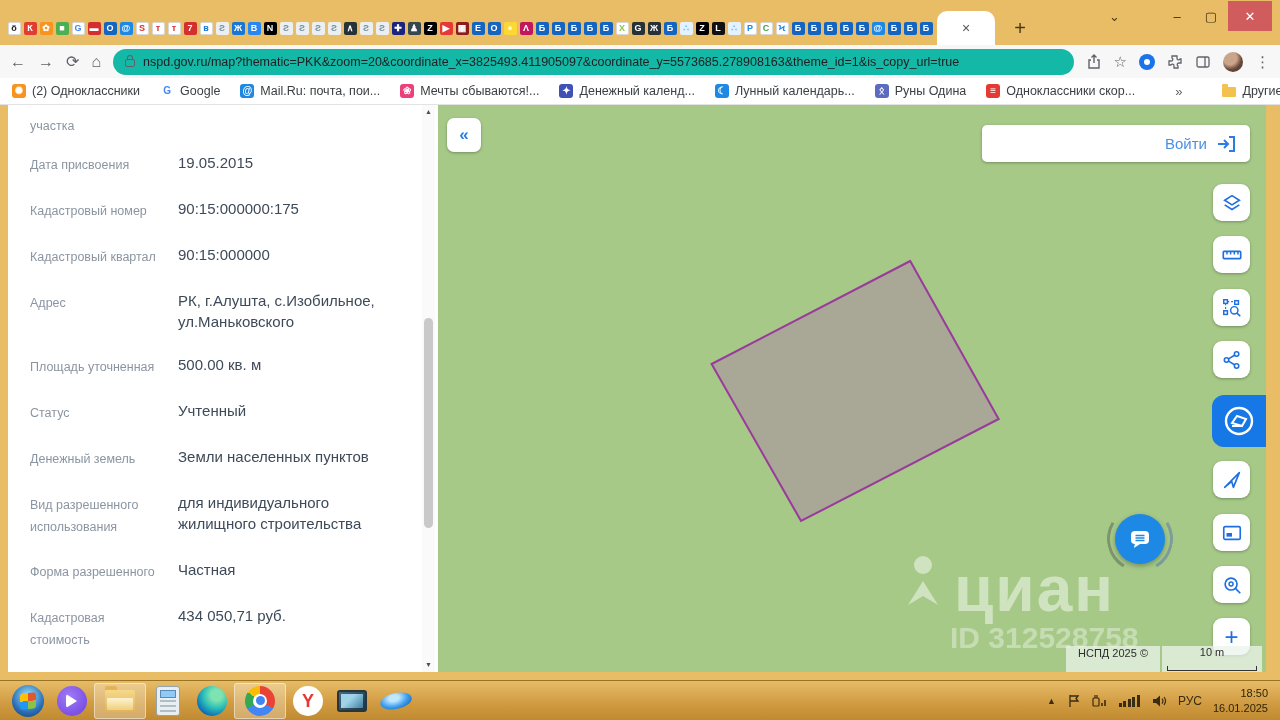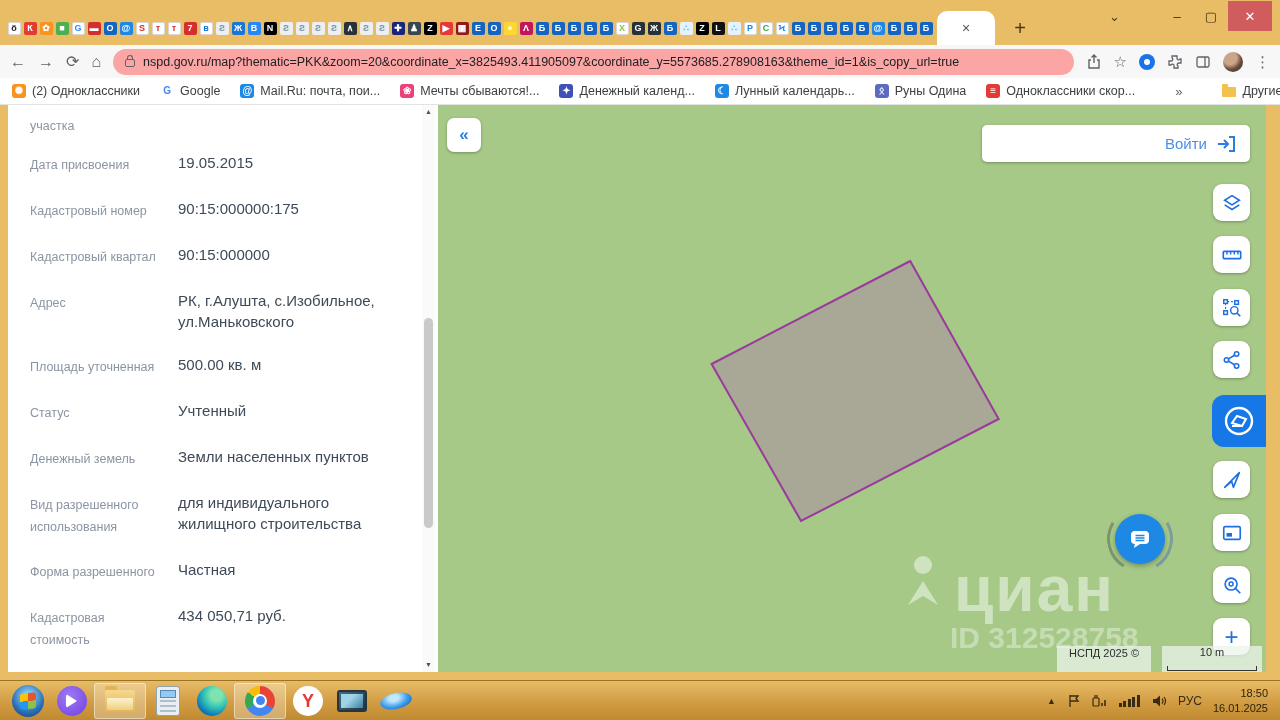--- a/index.html
+++ b/index.html
@@ -20,21 +20,21 @@
   .tab-right { position:absolute; right:8px; top:0; height:32px; display:flex; align-items:center; }
   .tsearch { font-size:13px; color:#4a3a15; margin-right:40px; }
   .wc { width:34px; height:30px; display:flex; align-items:center; justify-content:center;
     color:#3c2e12; font-size:13px; }
   .wc.close { background:#d05c5e; color:#fff; width:44px; }
 
   
   .toolbar { height:33px; background:#f7f7f8; display:flex; align-items:center;
     padding:0 10px; gap:12px; }
   .navic { color:#5f6368; font-size:16px; line-height:1; }
-  .addr { flex:1; height:26px; background:#fca5a5; border-radius:13px; display:flex;
+  .addr { flex:1; height:26px; background:#14b8a6; border-radius:13px; display:flex;
     align-items:center; padding:0 12px; gap:8px; min-width:0; }
   .lock { width:10px; height:8px; border:1.5px solid #5f6368; border-radius:2px; position:relative; margin-top:3px;}
   .lock:before { content:""; position:absolute; left:1px; top:-5px; width:4px; height:4px;
     border:1.5px solid #5f6368; border-bottom:none; border-radius:3px 3px 0 0; }
   .url { font-size:12.5px; color:#202124; white-space:nowrap; overflow:hidden; }
   .ticon { color:#5f6368; font-size:15px; }
   .ext-dot { width:16px; height:16px; border-radius:50%; background:#1a73e8; position:relative; }
   .ext-dot:after { content:""; position:absolute; inset:5px; background:#fff; border-radius:50%; }
   .avatar { width:20px; height:20px; border-radius:50%;
     background:radial-gradient(circle at 35% 30%, #caa58a 0 35%, #6b4a3a 60%, #3d2b24); }
@@ -90,21 +90,21 @@
   .chat-rings:before { border-left-color:rgba(90,105,90,.55); transform:rotate(-14deg); }
   .chat-rings:after { border-right-color:rgba(90,120,170,.55); transform:rotate(14deg); }
   .wm { position:absolute; left:464px; top:448px; color:rgba(242,248,238,.55); }
   .wm-row { display:flex; align-items:flex-end; gap:10px; }
   .wm-brand { font-size:64px; font-weight:bold; letter-spacing:2px; line-height:.9; }
   .wm-id { font-size:30px; font-weight:bold; margin:2px 0 0 48px; color:rgba(242,248,238,.42); }
   .attrib { position:absolute; right:4px; bottom:0; display:flex; height:26px; }
   .attr-txt { background:rgba(235,243,235,.75); font-size:11px; color:#2d2d2d; line-height:14px;
     padding:0 12px; }
   .scalebox { background:rgba(235,243,235,.75); width:100px; position:relative; font-size:11px;
-    color:#2d2d2d; text-align:center; line-height:12px; margin-left:11px; }
+    color:#2d2d2d; text-align:center; line-height:12px; margin-left:2px; }
   .scalebar { position:absolute; left:5px; right:5px; bottom:1px; height:5px;
     border-left:1px solid #333; border-right:1px solid #333; border-bottom:1px solid #333; }
 
   
   .taskbar { height:40px; background:linear-gradient(#e7bc67,#cf9a40 60%,#c08a31);
     border-top:1px solid #9a7325; display:flex; align-items:center; padding:0 6px; }
   .tico { width:44px; height:36px; display:flex; align-items:center; justify-content:center; flex:none; }
   .tico.boxed { background:rgba(255,255,255,.28); border:1px solid rgba(255,255,255,.45);
     border-radius:3px; width:52px; }
   .orb { width:32px; height:32px; border-radius:50%;

